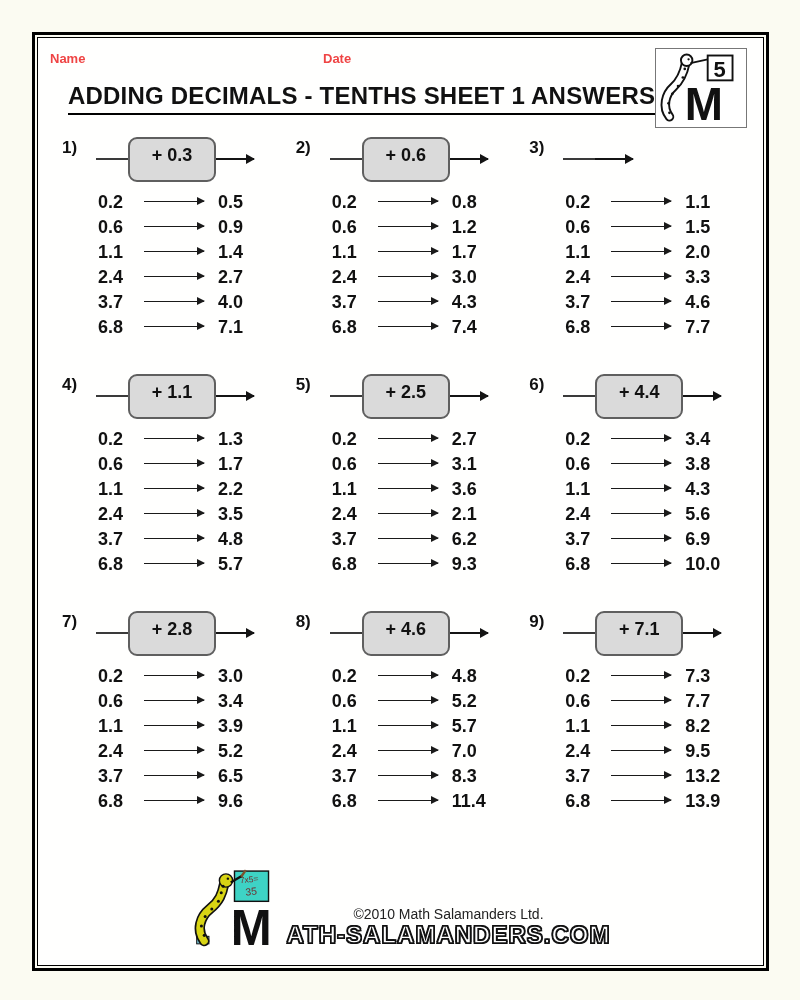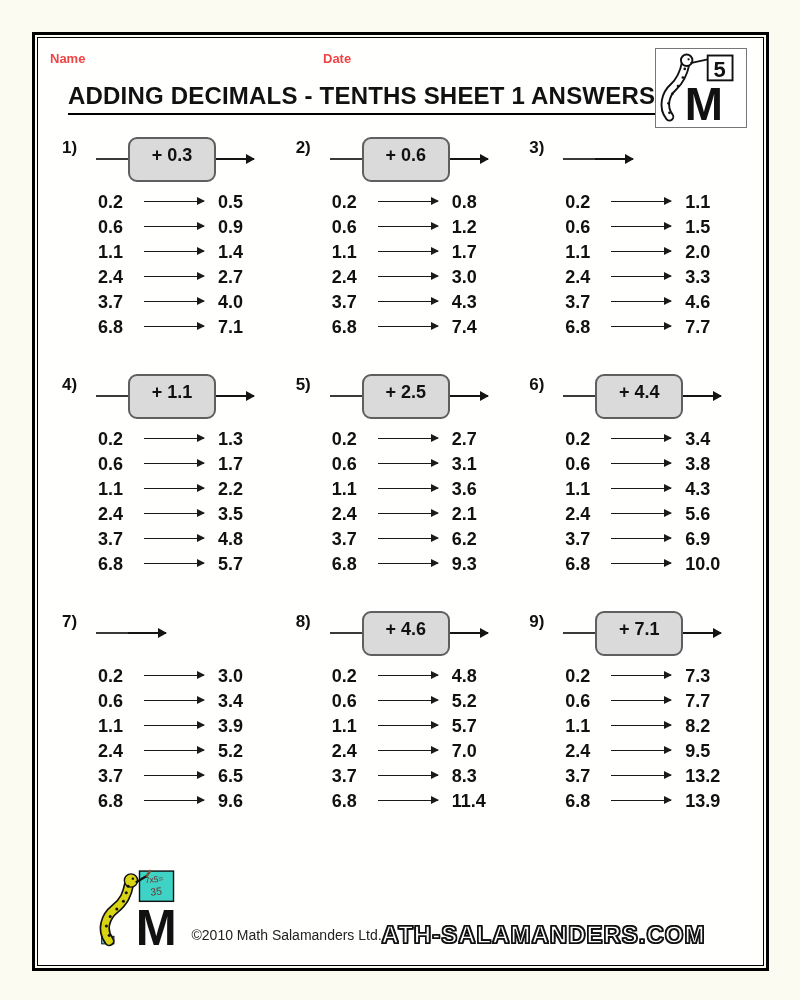--- a/index.html
+++ b/index.html
@@ -63,21 +63,21 @@
   .io-arrow { width:60px; height:1.8px; background:#1a1a1a; position:relative; margin-right:14px; }
   .io-arrow::after {
     content:""; position:absolute; right:-1px; top:-3.6px;
     border-left:8px solid #1a1a1a; border-top:4.5px solid transparent; border-bottom:4.5px solid transparent;
   }
   
   .footer {
     position:absolute; left:0; right:0; bottom:18px;
     display:flex; justify-content:center; align-items:flex-end;
   }
-  .footer-text { display:flex; flex-direction:row; align-items:center; margin-left:-8px; }
+  .footer-text { display:flex; flex-direction:column; align-items:center; margin-left:-8px; }
   .copyright { font-size:14px; color:#222; margin-bottom:1px; }
   .site-text {
     font-size:24px; font-weight:700; letter-spacing:1px; line-height:1;
     color:#fff;
     -webkit-text-stroke:1.4px #111;
     text-shadow:-1px -1px 0 #111, 1px -1px 0 #111, -1px 1px 0 #111, 1px 1px 0 #111;
     white-space:nowrap;
   }
 </style>
 </head>
@@ -350,20 +350,21 @@
             <span class="val in">6.8</span>
             <span class="io-arrow"></span>
             <span class="val out">10.0</span>
           </div>
         </div>
     </div>
     <div class="problem">
       <div class="machine">
         <span class="p-num">7)</span>
         <span class="m-in"></span>
+        <span class="m-box">+ 2.8</span>
         <span class="m-out"></span>
       </div>
       <div class="io-rows">
           <div class="io-row">
             <span class="val in">0.2</span>
             <span class="io-arrow"></span>
             <span class="val out">3.0</span>
           </div>
           <div class="io-row">
             <span class="val in">0.6</span>

